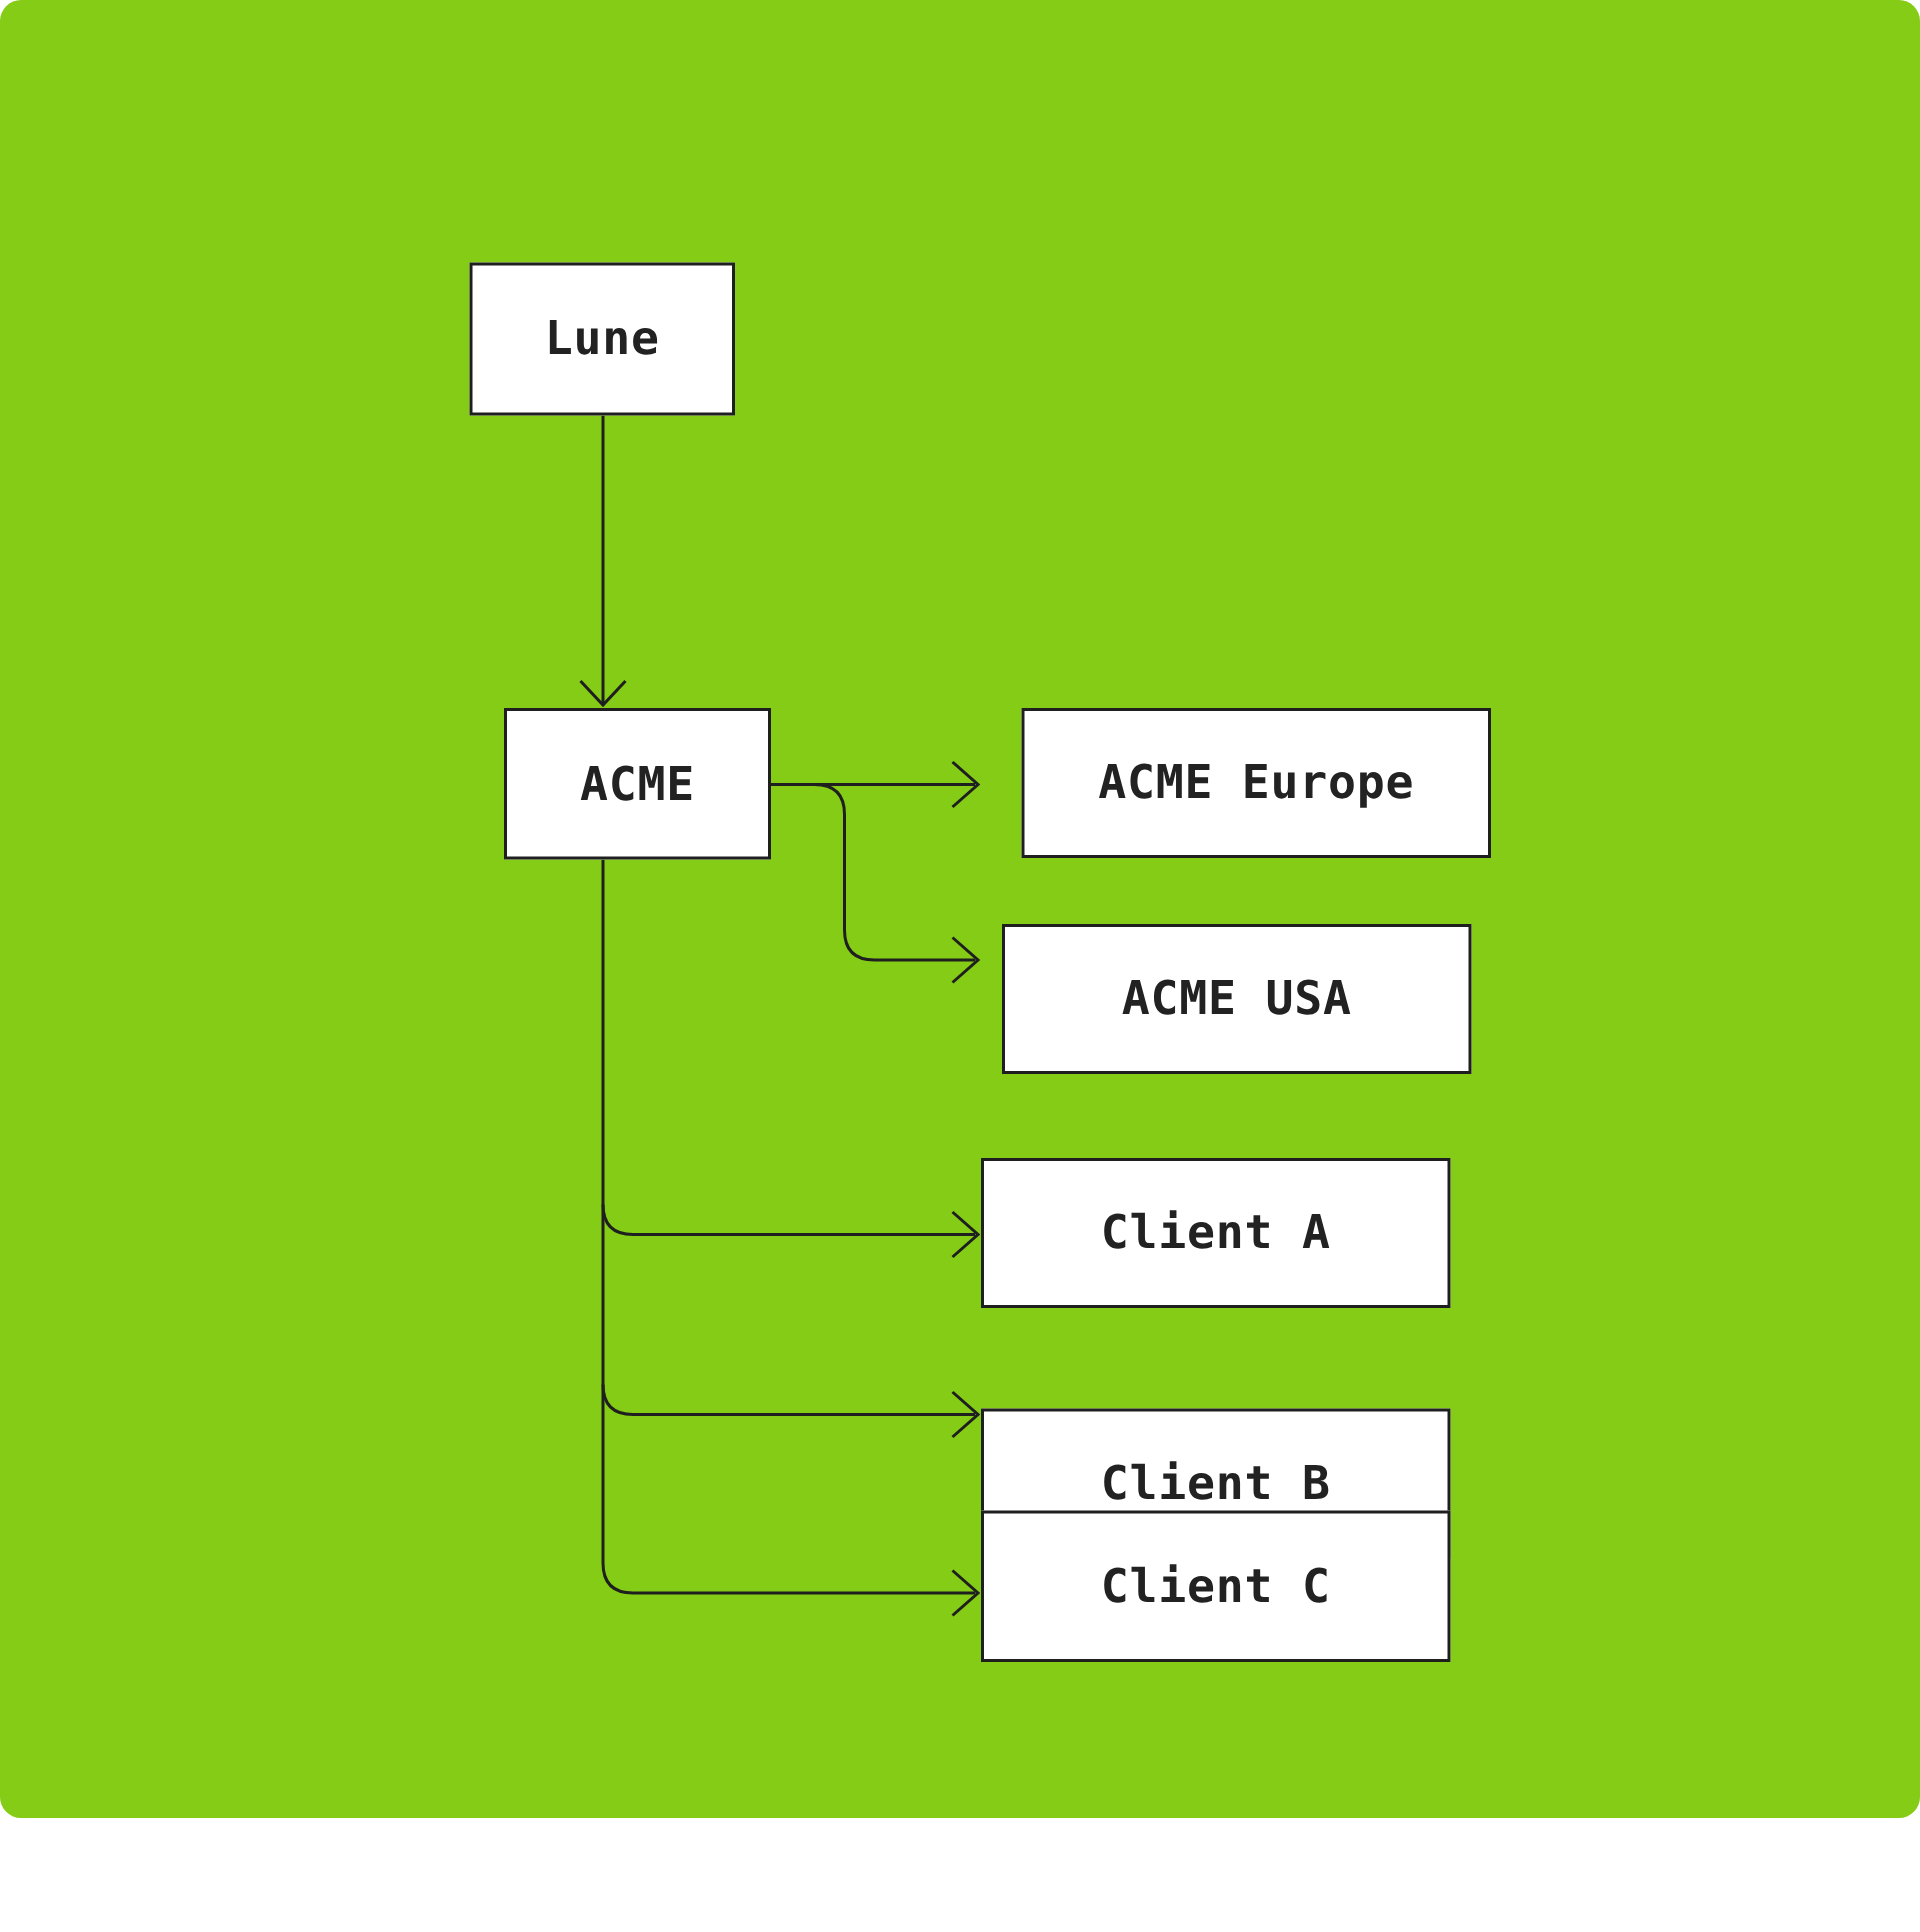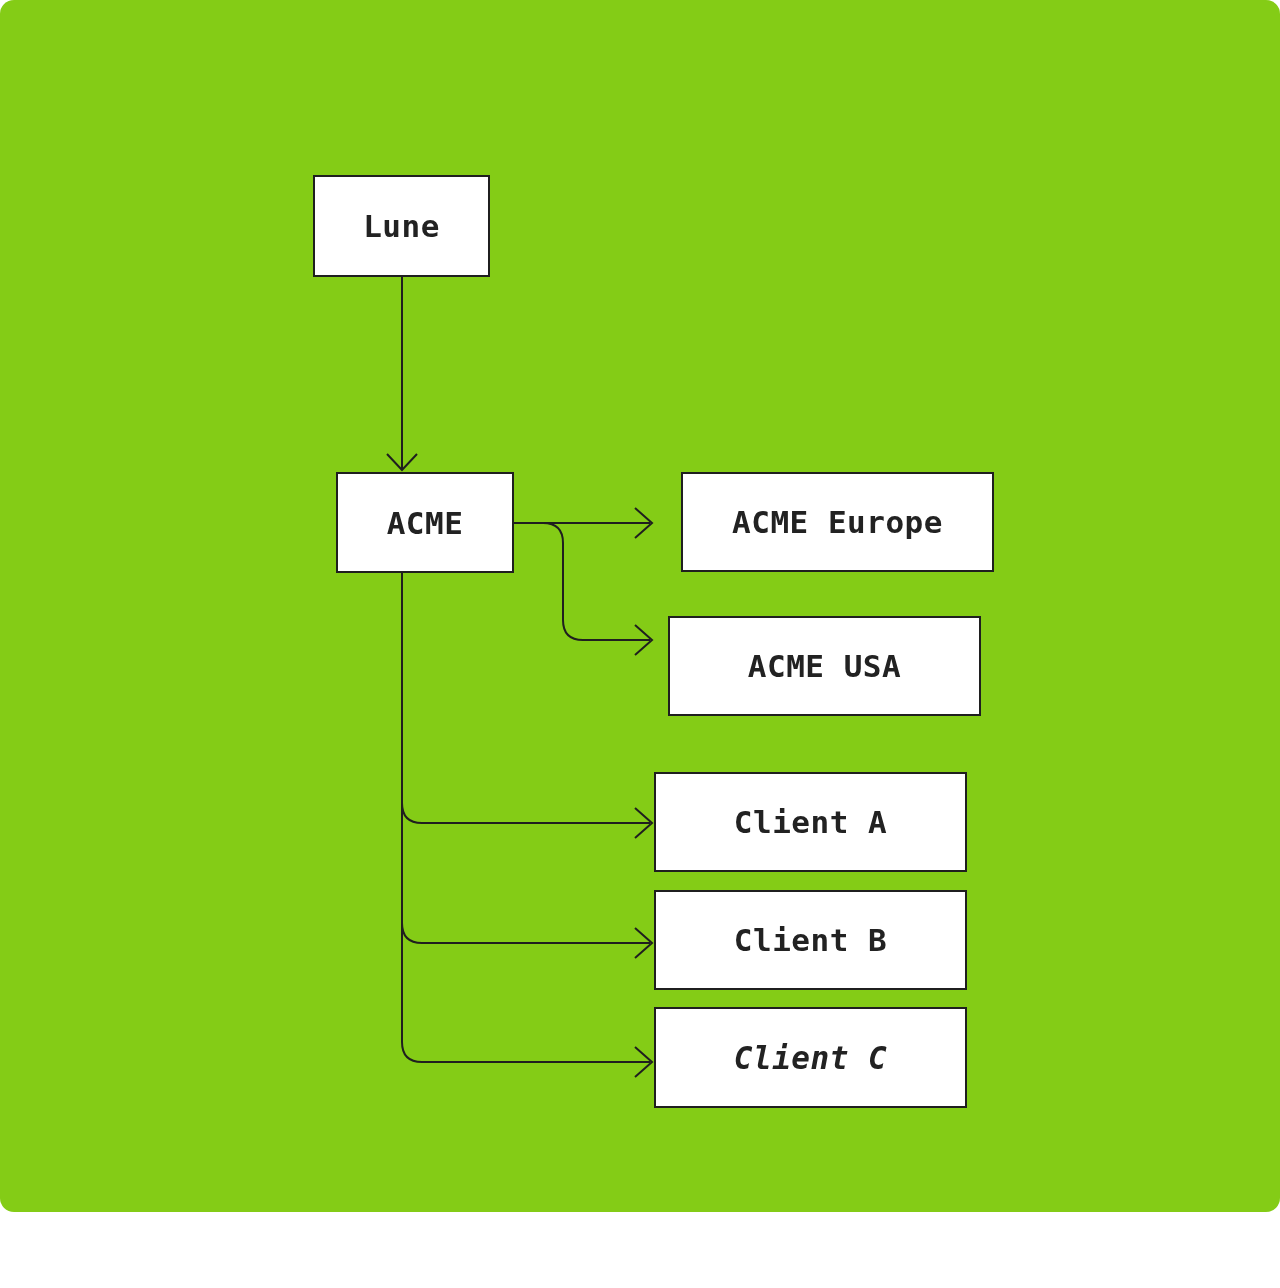--- a/index.html
+++ b/index.html
@@ -48,22 +48,22 @@
     letter-spacing: 0.5px;
     color: #222222;
     white-space: nowrap;
   }
   
   .node-lune        { left: 313px; top: 175px;  width: 177px; height: 102px; }
   .node-acme        { left: 313px; top: 472px;  width: 178px; height: 101px; margin-left: 23px; }
   .node-acme-europe { left: 681px; top: 472px;  width: 313px; height: 100px; }
   .node-acme-usa    { left: 668px; top: 590px;  width: 313px; height: 100px; margin-top: 26px; }
   .node-client-a    { left: 654px; top: 772px;  width: 313px; height: 100px; }
-  .node-client-b    { left: 654px; top: 890px;  width: 313px; height: 100px; }
-  .node-client-c    { left: 654px; top: 1007px; width: 313px; height: 101px; font-style: italic; }
+  .node-client-b    { left: 654px; top: 939px;  width: 313px; height: 100px; }
+  .node-client-c    { left: 654px; top: 1007px; width: 313px; height: 101px; }
 </style>
 </head>
 <body>
 
 <div class="canvas">
 
   <svg class="edge-layer" viewBox="0 0 1280 1288" xmlns="http://www.w3.org/2000/svg">
 
     <path class="edge" d="M 402 277 V 469"></path>
     <polyline class="arrowhead" points="387,454 402,470 417,454"></polyline>

